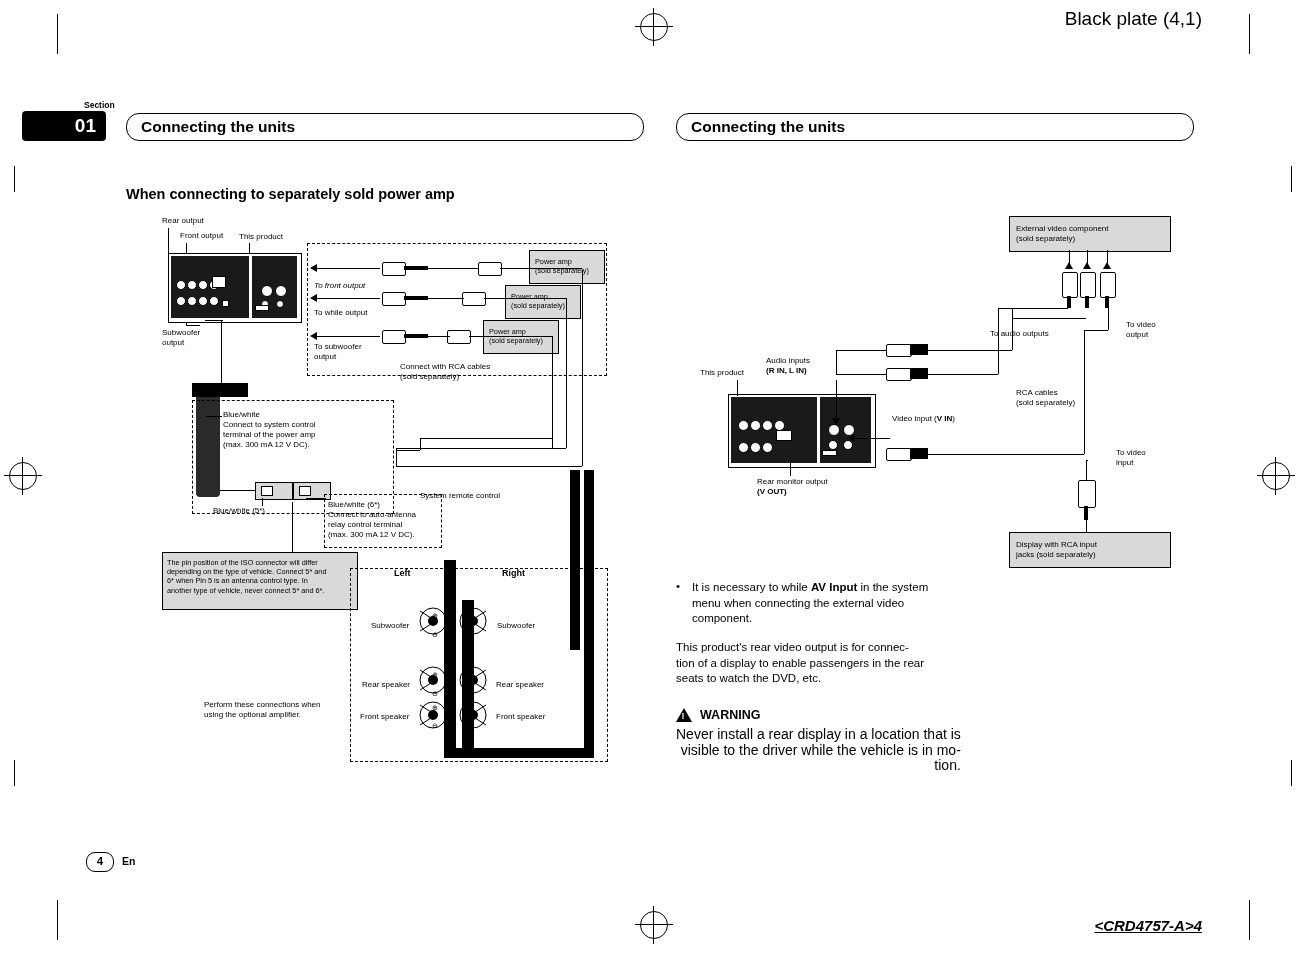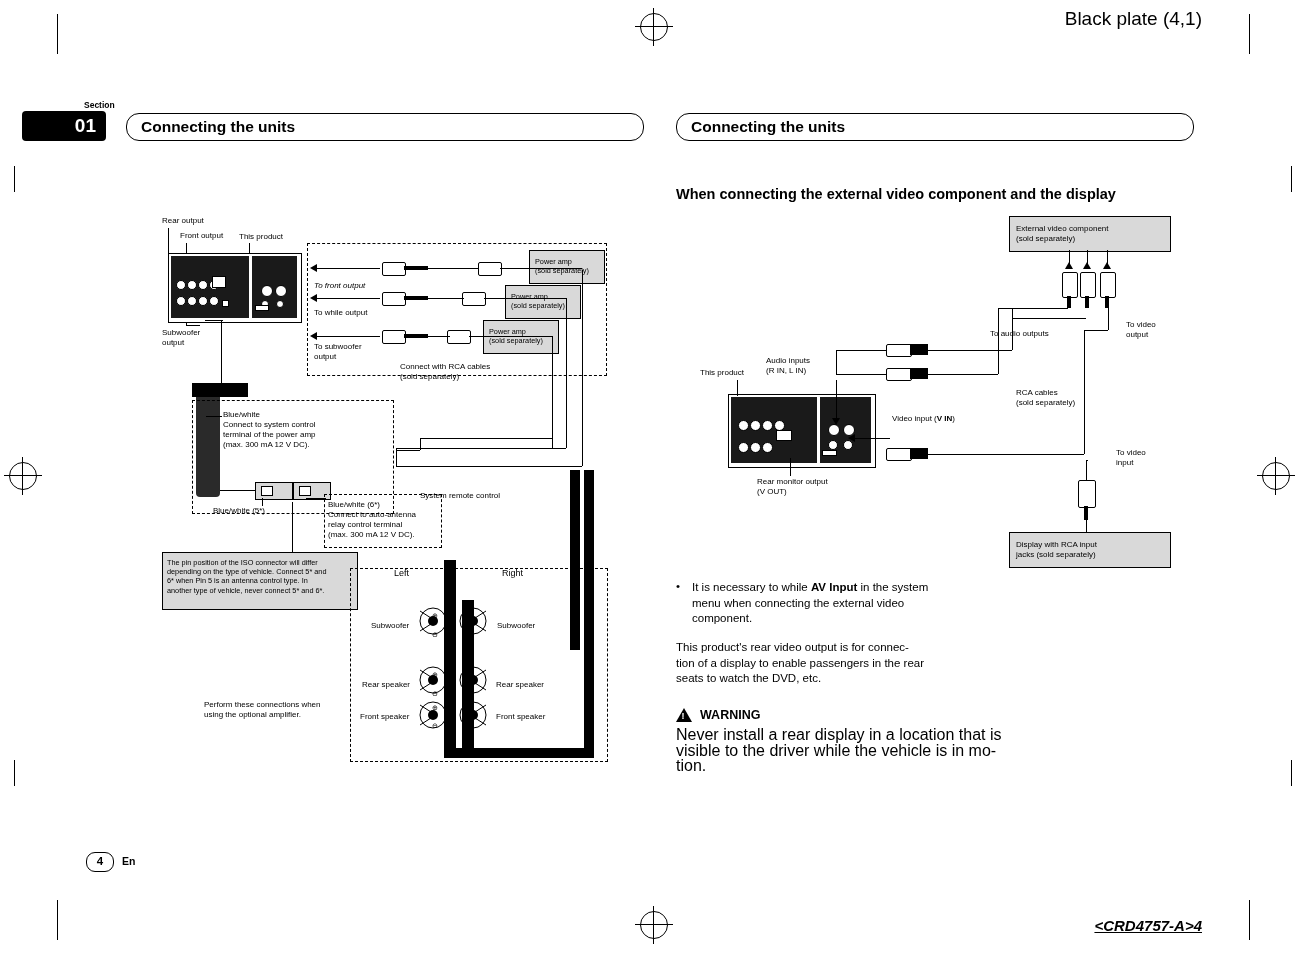--- a/index.html
+++ b/index.html
@@ -30,21 +30,21 @@
 
   .colhead{position:absolute;font-size:14.5px;font-weight:bold;}
 
   .pagenum{position:absolute;left:86px;top:852px;width:26px;height:18px;border:1.3px solid #000;border-radius:9px;}
   .pagenum span{position:absolute;left:0;top:2px;width:26px;text-align:center;font-size:11.5px;font-weight:bold;}
   .en{position:absolute;left:122px;top:855px;font-size:10.5px;font-weight:bold;}
 
   
   .t{position:absolute;font-size:8px;line-height:10px;white-space:pre;}
   .t7{position:absolute;font-size:7.3px;line-height:9.2px;white-space:pre;}
-  .tb{font-weight:normal;}
+  .tb{font-weight:bold;}
   .body{position:absolute;font-size:11.5px;line-height:15.5px;}
   .body b{font-weight:bold;text-align:center;}
 
   
   .boxgray{position:absolute;background:#d9d9d9;border:1px solid #000;}
   .boxgray .t{left:7px;}
   .dash{position:absolute;border:1px dashed #000;}
   .solidbox{position:absolute;border:1px solid #000;}
   .lnh{position:absolute;height:1px;background:#000;}
   .lnv{position:absolute;width:1px;background:#000;}
@@ -90,21 +90,21 @@
       <span>01</span>
     </div>
 
   <div class="chapter-bar" style="left:126px;top:113px;width:516px;">
     <span>Connecting the units</span>
   </div>
   <div class="chapter-bar" style="left:676px;top:113px;width:516px;">
     <span>Connecting the units</span>
   </div>
 
-  <div class="colhead" style="left:676px;top:186px;">When connecting the external video component and the display</div>
+  <div class="colhead" style="left:126px;top:186px;">When connecting to separately sold power amp</div>
 
   <div class="pagenum">
       <span>4</span>
     </div>
   <div class="en">En</div>
 
   <div>
 
     <div class="lnv" style="left:168px;top:228px;height:44px;"></div>
     <div class="lnh" style="left:168px;top:272px;width:16px;"></div>
@@ -430,19 +430,19 @@
       <span>It is necessary to while </span><b>AV Input</b><span> in the system menu when connecting the external video component.</span>
     </div>
 
     <div class="body" style="left:676px;top:640px;width:260px;white-space:pre;">This product's rear video output is for connec-
 tion of a display to enable passengers in the rear
 seats to watch the DVD, etc.</div>
 
     <div class="warnbox" style="left:676px;top:706px;width:260px;">
       <div class="warn-tri" style="left:0;top:2px;"></div>
       <div class="abs" style="left:24px;top:2px;font-size:12.5px;font-weight:bold;">WARNING</div>
-      <div class="abs" style="left:0;top:21px;font-size:16px;line-height:15.5px;white-space:pre;">Never install a rear display in a location that is
+      <div class="abs" style="left:0;top:21px;font-size:14px;line-height:15.5px;white-space:pre;text-align:right;">Never install a rear display in a location that is
 visible to the driver while the vehicle is in mo-
 tion.</div>
     </div>
   </div>
 
 </div>
 
 </body></html>

